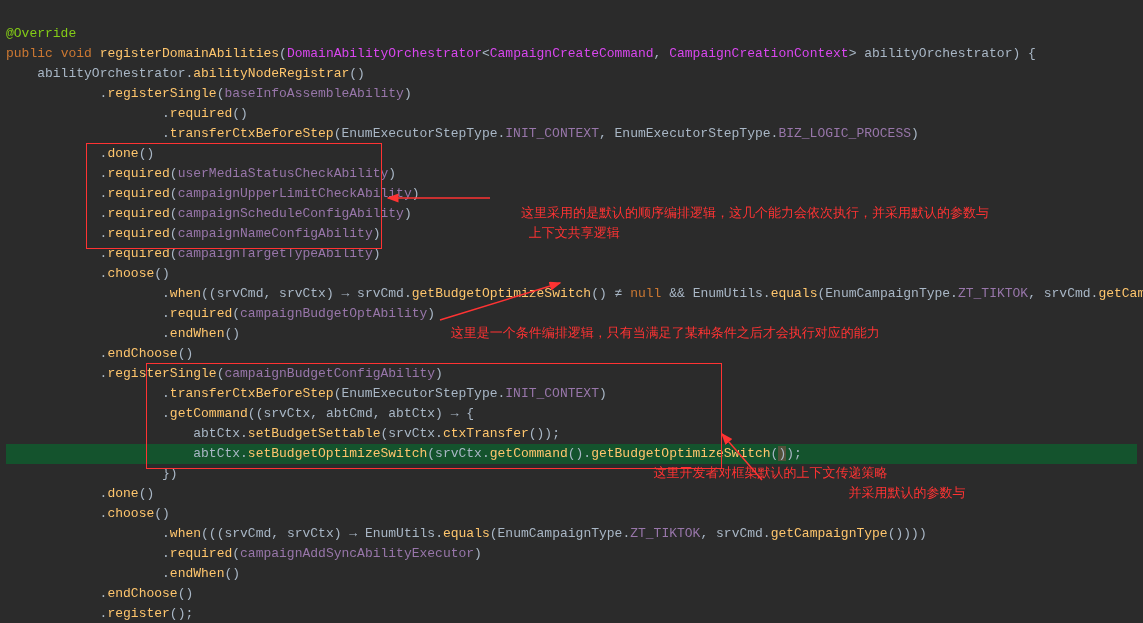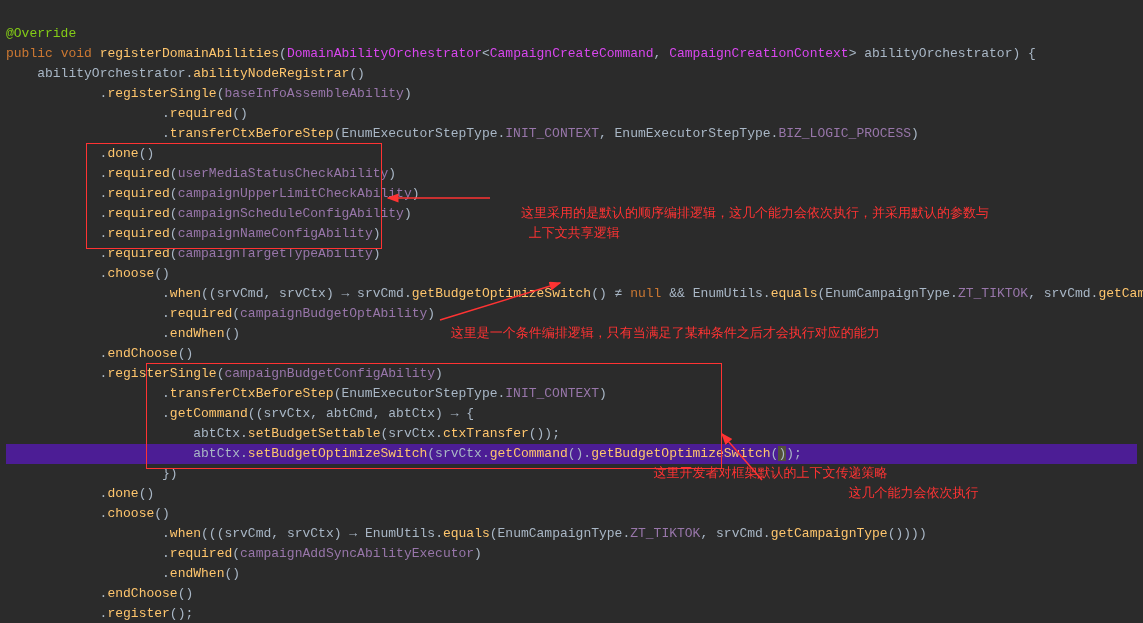--- a/index.html
+++ b/index.html
@@ -3,21 +3,21 @@
 <meta charset="utf-8">
 <style>
   html,body{margin:0;padding:0;background:#2b2b2b;font-family:Consolas,'Courier New',monospace;font-size:13px;line-height:20px;color:#a9b7c6;width:1143px;height:623px;overflow:hidden}
   .code{padding:4px 6px;white-space:pre;position:relative}
   .kw{color:#cc7832}
   .ann{color:#84cc16}
   .id{color:#ffc66d}
   .fld{color:#9876aa}
   .typ{color:#d946ef}
   .cmt{color:#ff3333;font-family:Liberation Mono, monospace}
-  .hl{background:#4c1d95;display:inline-block;width:100%}
+  .hl{background:#14532d;display:inline-block;width:100%}
   .box{position:absolute;border:1px solid #ff3333;pointer-events:none}
   svg{position:absolute;pointer-events:none}
 </style>
 </head>
 <body>
 
 <div class="code">
 <span class="ann">@Override</span>
 <span class="kw">public</span> <span class="kw">void</span> <span class="id">registerDomainAbilities</span>(<span class="typ">DomainAbilityOrchestrator</span>&lt;<span class="typ">CampaignCreateCommand</span>, <span class="typ">CampaignCreationContext</span>&gt; <span>abilityOrchestrator</span>) {
     <span>abilityOrchestrator</span>.<span class="id">abilityNodeRegistrar</span>()
@@ -34,21 +34,21 @@
                     .<span class="id">when</span>((<span>srvCmd</span>, <span>srvCtx</span>) → <span>srvCmd</span>.<span class="id">getBudgetOptimizeSwitch</span>() ≠ <span class="kw">null</span> &amp;&amp; <span>EnumUtils</span>.<span class="id">equals</span>(<span>EnumCampaignType</span>.<span class="fld">ZT_TIKTOK</span>, <span>srvCmd</span>.<span class="id">getCampaignType</span>()))
                     .<span class="id">required</span>(<span class="fld">campaignBudgetOptAbility</span>)
                     .<span class="id">endWhen</span>()                           <span class="cmt">这里是一个条件编排逻辑，只有当满足了某种条件之后才会执行对应的能力</span>
             .<span class="id">endChoose</span>()
             .<span class="id">registerSingle</span>(<span class="fld">campaignBudgetConfigAbility</span>)
                     .<span class="id">transferCtxBeforeStep</span>(<span>EnumExecutorStepType</span>.<span class="fld">INIT_CONTEXT</span>)
                     .<span class="id">getCommand</span>((<span>srvCtx</span>, <span>abtCmd</span>, <span>abtCtx</span>) → {
                         <span>abtCtx</span>.<span class="id">setBudgetSettable</span>(<span>srvCtx</span>.<span class="id">ctxTransfer</span>());
 <span class="hl">                        <span>abtCtx</span>.<span class="id">setBudgetOptimizeSwitch</span>(<span>srvCtx</span>.<span class="id">getCommand</span>().<span class="id">getBudgetOptimizeSwitch</span>(<span style="background:#52503a">)</span>);</span>
                     <span>})</span>                                                             <span class="cmt">这里开发者对框架默认的上下文传递策略</span>
-            .<span class="id">done</span>()                                                                                         <span class="cmt">这几个能力会依次执行</span>
+            .<span class="id">done</span>()                                                                                         <span class="cmt">并采用默认的参数与</span>
             .<span class="id">choose</span>()
                     .<span class="id">when</span>(((<span>srvCmd</span>, <span>srvCtx</span>) → <span>EnumUtils</span>.<span class="id">equals</span>(<span>EnumCampaignType</span>.<span class="fld">ZT_TIKTOK</span>, <span>srvCmd</span>.<span class="id">getCampaignType</span>())))
                     .<span class="id">required</span>(<span class="fld">campaignAddSyncAbilityExecutor</span>)
                     .<span class="id">endWhen</span>()
             .<span class="id">endChoose</span>()
             .<span class="id">register</span>();
 }
 
 <div class="box" style="left:86px;top:143px;width:294px;height:104px"></div>
 <div class="box" style="left:146px;top:363px;width:574px;height:104px"></div>

